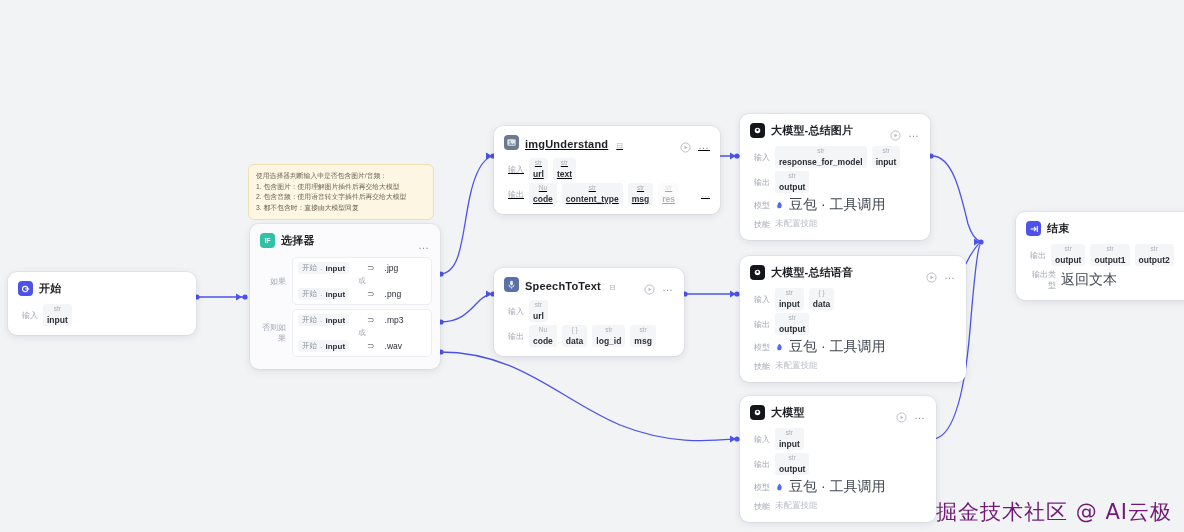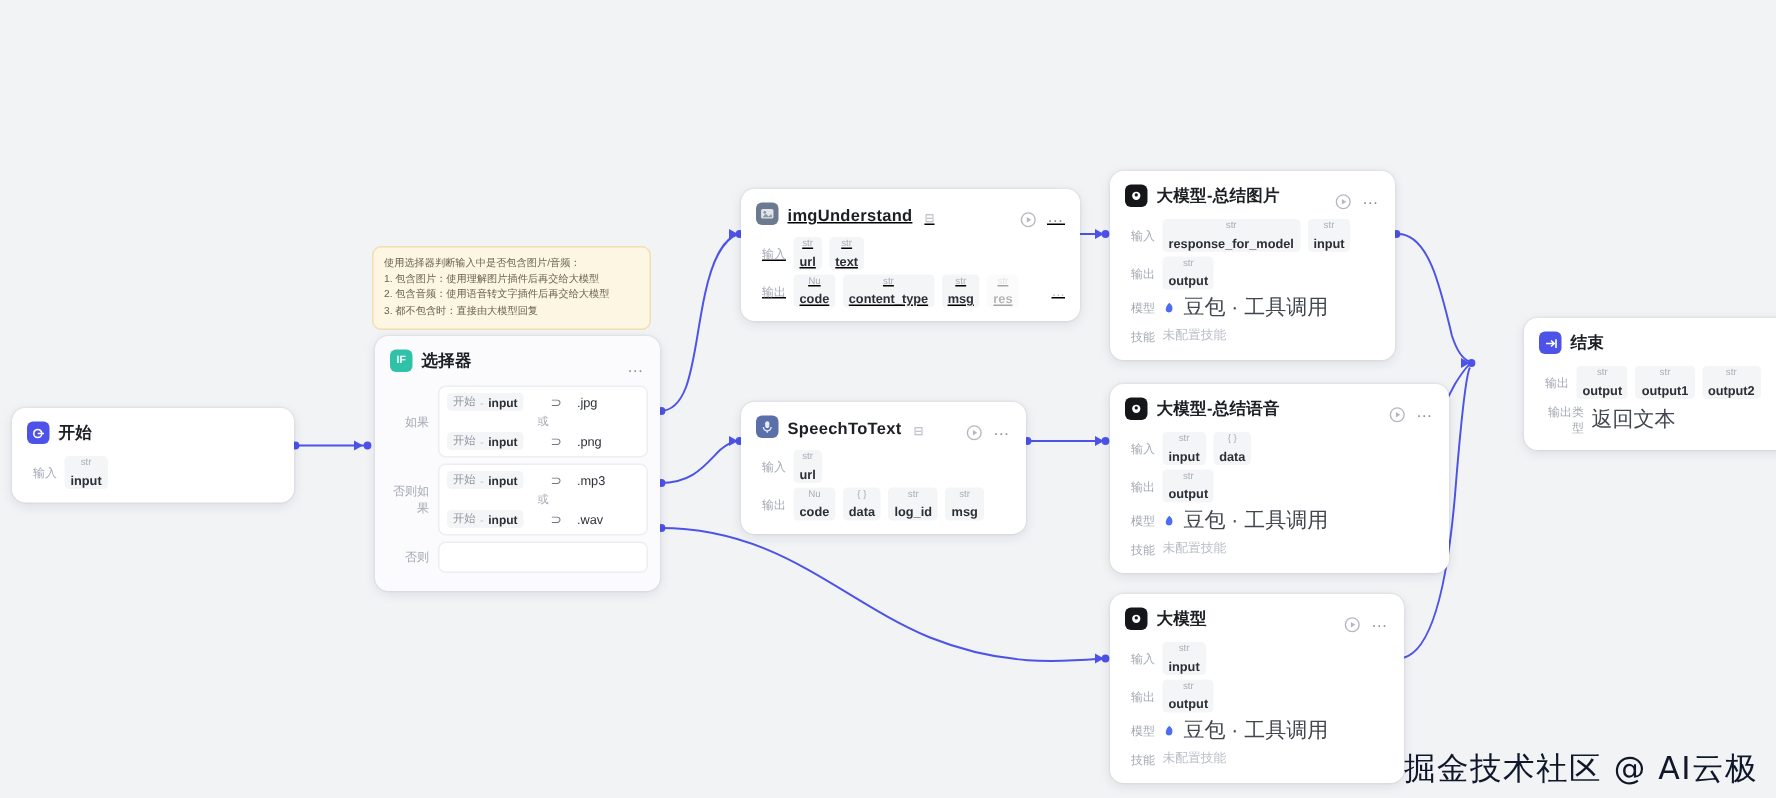--- a/index.html
+++ b/index.html
@@ -58,21 +58,21 @@
   
   #node-img{left:494px;top:126px;width:226px;text-decoration:underline;}
   #node-stt{left:494px;top:268px;width:190px;}
   #node-llm1{left:740px;top:114px;width:190px;}
   #node-llm2{left:740px;top:256px;width:226px;}
   #node-llm3{left:740px;top:396px;width:196px;}
   #node-end{left:984px;top:212px;width:192px;margin-left:32px;}
 
   .badge-save{font-size:8px;color:#b0b5bf;margin-left:2px;}
 
-  #watermark{position:absolute;right:12px;bottom:6px;font-size:21px;color:#0f172a;
+  #watermark{position:absolute;right:12px;bottom:6px;font-size:21px;color:#701a75;
              font-family:"DejaVu Sans",sans-serif;letter-spacing:1px;white-space:nowrap;}
 </style>
 </head>
 <body>
 
 <div id="canvas">
 
   <svg class="edges">
     <g fill="none" stroke="#4d53e8" stroke-width="1.3">
       <path d="M198 297 C 218 297, 226 297, 243 297"></path>
@@ -195,26 +195,20 @@
               <span class="s1">开始</span>
               <span class="sep">-</span>
               <span class="s2">input</span>
             </span>
             <span class="cond-op">⊃</span>
             <span class="cond-val">.wav</span>
           </div>
         </div>
       </div>
 
-      <div class="cond-block">
-        <span class="cond-label">否则</span>
-        <div class="cond-card">
-          <div class="cond-empty"></div>
-        </div>
-      </div>
 
     </div>
   </div>
 
   <div class="node" id="node-img">
     <div class="hdr">
       <span class="ico" style="background:#6b7a8f;">
         <svg width="11" height="11" viewBox="0 0 12 12">
             <rect x="1.5" y="2.5" width="9" height="7" rx="1.2" fill="#dfe4ea"></rect>
             <circle cx="4.2" cy="5" r="1" fill="#8a95a5"></circle>

